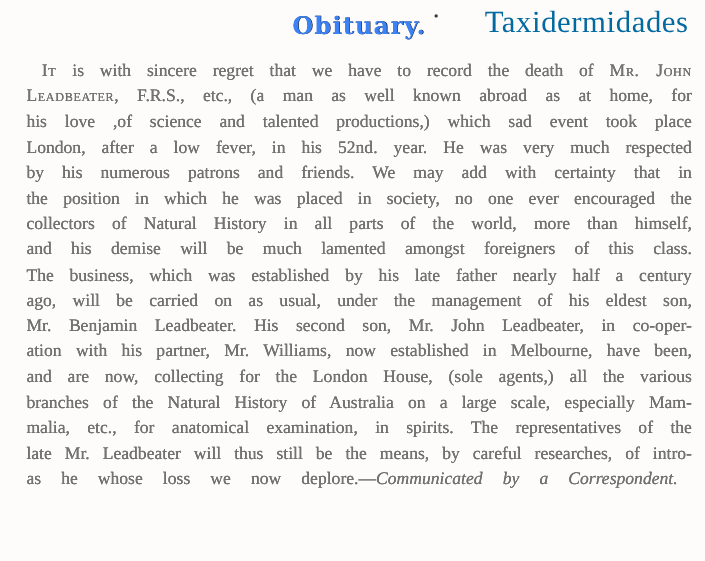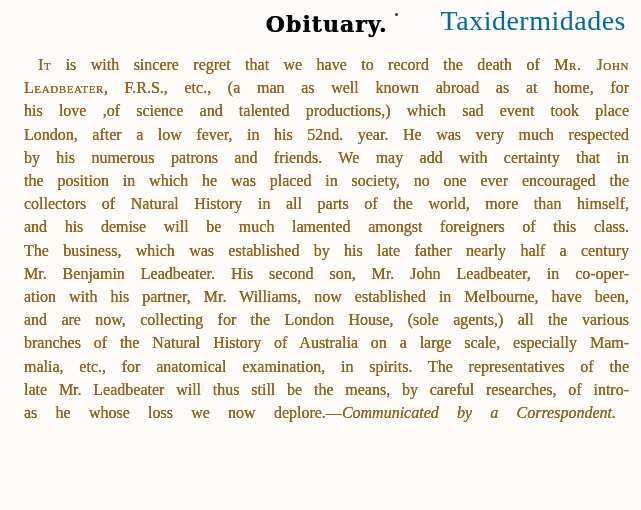--- a/index.html
+++ b/index.html
@@ -19,21 +19,21 @@
     position: absolute;
     top: 11px;
     left: 24px;
     width: 605px;
     margin: 0;
     text-align: center;
     font-family: "DejaVu Serif", serif;
     font-weight: bold;
     font-size: 22px;
     letter-spacing: 1px;
-    color: #000000;
+    color: #3b82f6;
     text-shadow: 0.5px 0 0 #161310;
   }
   .watermark {
     position: absolute;
     top: 6px;
     right: 15px;
     font-family: "Liberation Serif", serif;
     font-size: 28px;
     line-height: 30px;
     color: #0369a1;
@@ -48,21 +48,21 @@
     border-radius: 50%;
     background: #3a3430;
   }
   .article {
     position: absolute;
     top: 53px;
     left: 24px;
     width: 605px;
     font-size: 16px;
     line-height: 23.2px;
-    color: #a16207;
+    color: #737373;
     text-shadow: 0 0 0.4px rgba(25, 20, 15, 0.75);
   }
   .line {
     text-align: justify;
     text-align-last: justify;
     text-justify: inter-word;
   }
   .line.indent {
     text-indent: 14px;
   }
@@ -88,20 +88,21 @@
   <div class="article">
       <div class="line indent"><span class="sc">It</span><span class="n"> is with sincere regret that we have to record the death of </span><span class="sc">Mr. John</span></div>
       <div class="line"><span class="sc">Leadbeater</span><span class="n">, F.R.S., etc., (a man as well known abroad as at home, for</span></div>
       <div class="line"><span class="n">his love ,of science and talented productions,) which sad event took place</span></div>
       <div class="line"><span class="n">London, after a low fever, in his 52nd. year.  He was very much respected</span></div>
       <div class="line"><span class="n">by his numerous patrons and friends.  We may add with certainty that in</span></div>
       <div class="line"><span class="n">the position in which he was placed in society, no one ever encouraged the</span></div>
       <div class="line"><span class="n">collectors of Natural History in all parts of the world, more than himself,</span></div>
       <div class="line"><span class="n">and his demise will be much lamented amongst foreigners of this class.</span></div>
       <div class="line"><span class="n">The business, which was established by his late father nearly half a century</span></div>
+      <div class="line"><span class="n">ago, will be carried on as usual, under the management of his eldest son,</span></div>
       <div class="line"><span class="n">Mr. Benjamin Leadbeater.  His second son, Mr. John Leadbeater, in co-oper-</span></div>
       <div class="line"><span class="n">ation with his partner, Mr. Williams, now established in Melbourne, have been,</span></div>
       <div class="line"><span class="n">and are now, collecting for the London House, (sole agents,) all the various</span></div>
       <div class="line"><span class="n">branches of the Natural History of Australia on a large scale, especially Mam-</span></div>
       <div class="line"><span class="n">malia, etc., for anatomical examination, in spirits.  The representatives of the</span></div>
       <div class="line"><span class="n">late Mr. Leadbeater will thus still be the means, by careful researches, of intro-</span></div>
       <div class="line last"><span class="n">as he whose loss we now deplore.—</span><span class="it">Communicated by a Correspondent.</span></div>
     </div>
 </div>
 

